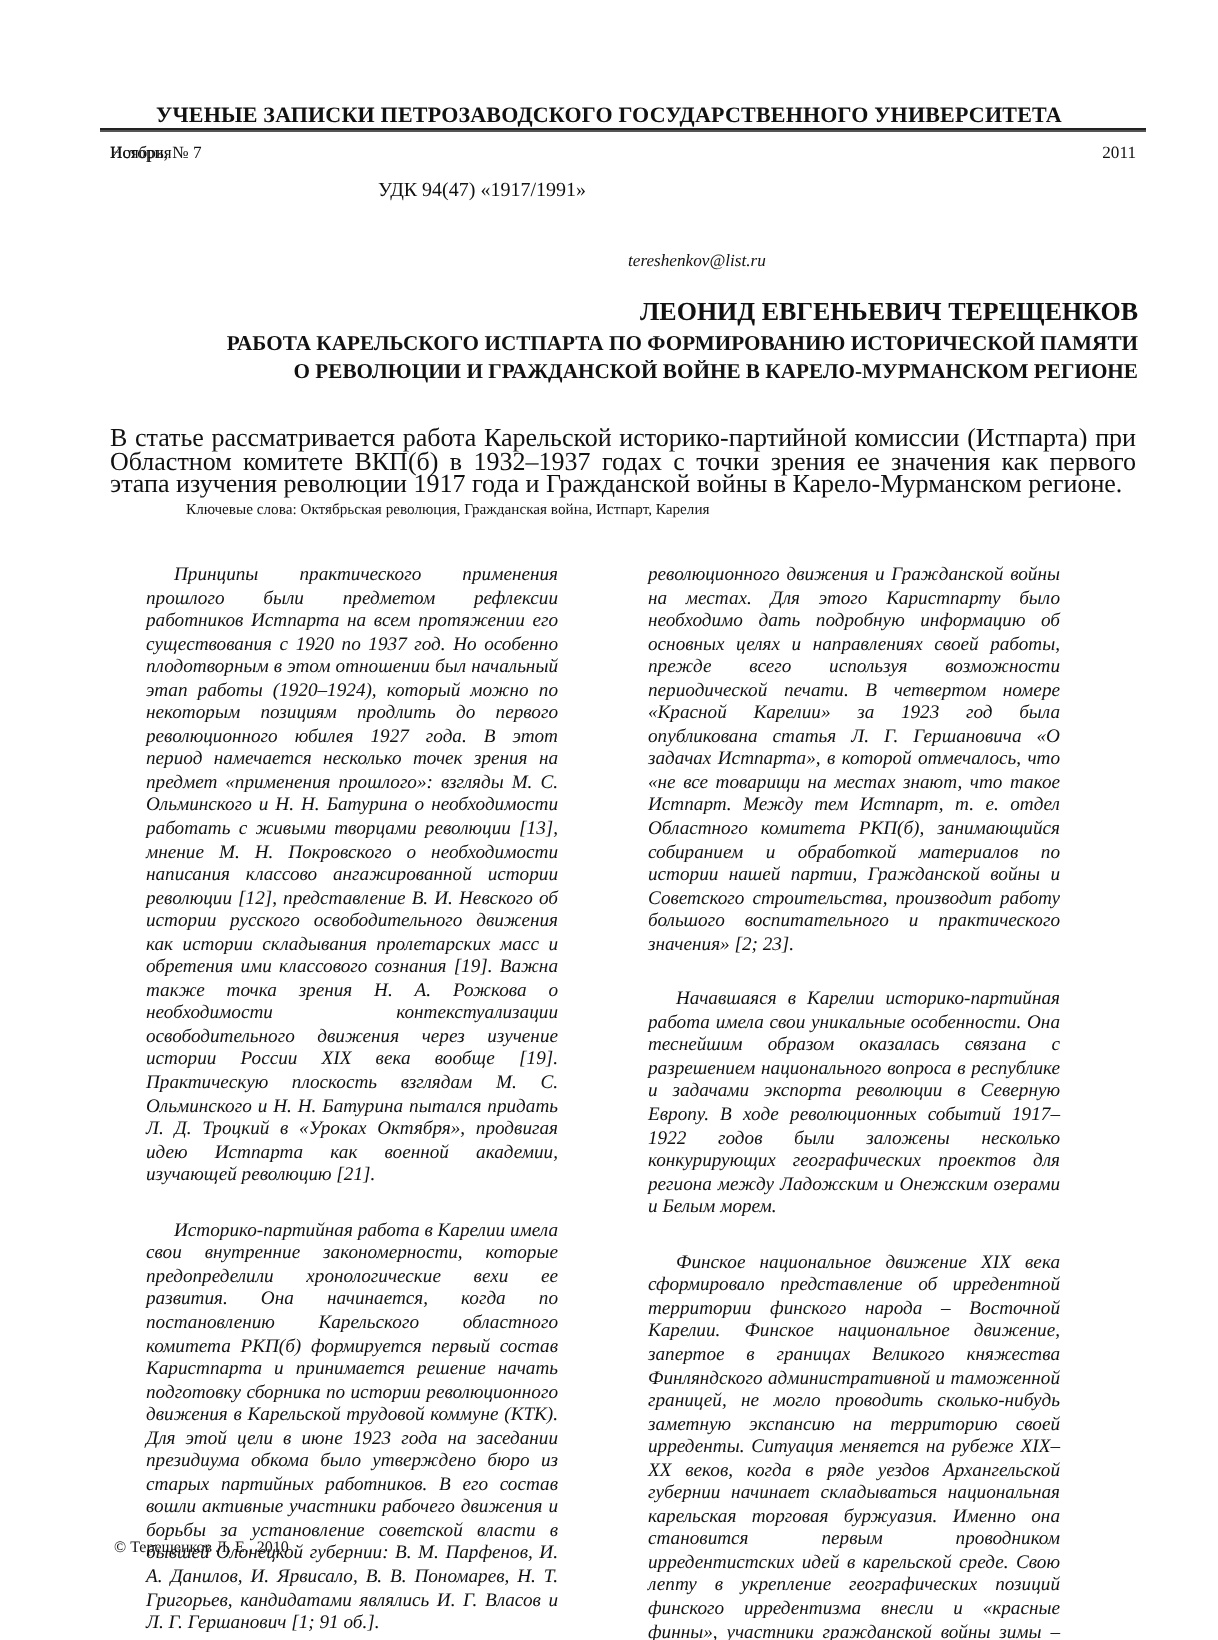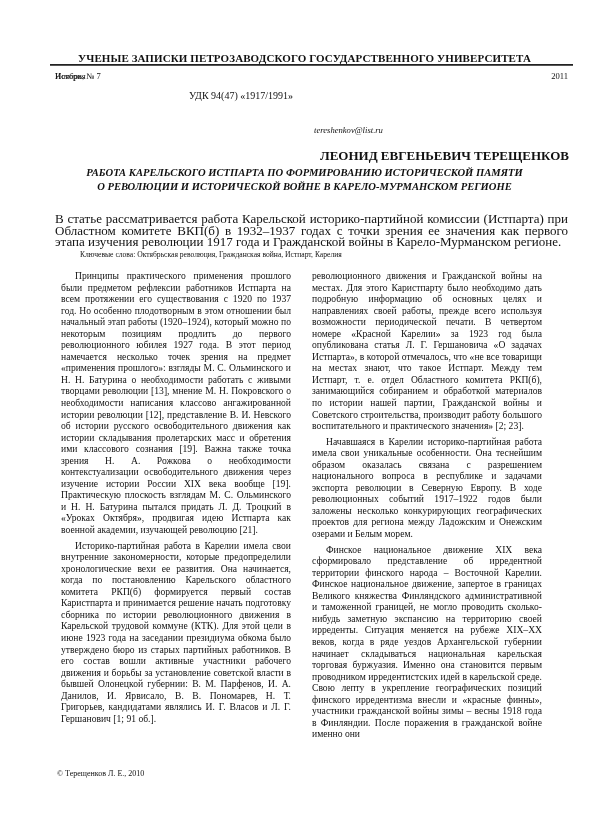--- a/index.html
+++ b/index.html
@@ -9,28 +9,28 @@
              font-weight:bold; font-size:11px; letter-spacing:0.1px; }
   .rule { position:absolute; top:64px; left:50px; width:523px; height:1px; background:#222; border-bottom:1px solid #555; }
   .meta { position:absolute; top:71px; left:55px; width:513px; height:12px; font-weight:normal; font-size:8.6px; }
   .meta .l { position:absolute; left:0; }
   .meta .c { position:absolute; left:0; width:513px; text-align:left; }
   .meta .r { position:absolute; right:0; }
   .udk { position:absolute; top:90px; left:0; width:482px; text-align:center; font-size:10px; }
   .author { position:absolute; top:112px; right:40px; font-weight:bold; font-size:13px;margin-top:36px; }
   .affil { position:absolute; top:125px; left:314px; width:255px; font-size:8.6px; line-height:11.5px; text-align:justify; }
   .affil .email { font-style:italic; display:block; }
-  .title { position:absolute; top:166px; left:30px; width:549px; text-align:center; font-weight:bold;
-           font-size:10.6px; line-height:14px;font-style:italic; }
+  .title { position:absolute; top:166px; left:20px; width:549px; text-align:right; font-weight:bold;
+           font-size:10.6px; line-height:14px; }
   .abstract { position:absolute; top:213px; left:55px; width:513px; font-size:13px; line-height:11.6px; text-align:justify; }
-  .keywords { position:absolute; top:250px; left:44px; width:513px; font-size:7.6px;padding-left:36px; }
+  .keywords { position:absolute; top:250px; left:57px; width:513px; font-size:7.6px;padding-left:36px; }
   .col { position:absolute; top:266px; width:238px; font-size:9.6px; line-height:11.55px; text-align:justify; hyphens:manual; }
   .col.left { left:57px; }
   .col.right { left:308px; }
-  .col p { margin:4px; text-indent:0; }
+  .col p { margin:16px; text-indent:0;font-style:italic; }
   .col p.ind { text-indent:14px; }
   .copyright { position:absolute; top:769px; left:57px; font-size:8px; }
 </style>
 </head>
 <body>
 
 <div class="journal">УЧЕНЫЕ ЗАПИСКИ ПЕТРОЗАВОДСКОГО ГОСУДАРСТВЕННОГО УНИВЕРСИТЕТА</div>
 <div class="rule"></div>
 <div class="meta">
   <span class="l">Ноябрь, № 7</span>
@@ -39,21 +39,21 @@
 </div>
 <div class="udk">УДК 94(47) «1917/1991»</div>
 
 <div class="author">ЛЕОНИД ЕВГЕНЬЕВИЧ ТЕРЕЩЕНКОВ</div>
 <div class="affil">
   <span class="email">tereshenkov@list.ru</span>
 </div>
 
 <div class="title">
   <div>РАБОТА КАРЕЛЬСКОГО ИСТПАРТА ПО ФОРМИРОВАНИЮ ИСТОРИЧЕСКОЙ ПАМЯТИ</div>
-  <div>О РЕВОЛЮЦИИ И ИСТОРИЧЕСКОЙ ВОЙНЕ В КАРЕЛО-МУРМАНСКОМ РЕГИОНЕ</div>
+  <div>О РЕВОЛЮЦИИ И ГРАЖДАНСКОЙ ВОЙНЕ В КАРЕЛО-МУРМАНСКОМ РЕГИОНЕ</div>
 </div>
 
 <div class="abstract">В статье рассматривается работа Карельской историко-партийной комиссии (Истпарта) при Областном комитете ВКП(б) в 1932–1937 годах с точки зрения ее значения как первого этапа изучения революции 1917 года и Гражданской войны в Карело-Мурманском регионе.</div>
 <div class="keywords">Ключевые слова: Октябрьская революция, Гражданская война, Истпарт, Карелия</div>
 
 <div class="col left">
   <p class="ind">Принципы практического применения прошлого были предметом рефлексии работников Истпарта на всем протяжении его существования с 1920 по 1937 год. Но особенно плодотворным в этом отношении был начальный этап работы (1920–1924), который можно по некоторым позициям продлить до первого революционного юбилея 1927 года. В этот период намечается несколько точек зрения на предмет «применения прошлого»: взгляды М. С. Ольминского и Н. Н. Батурина о необходимости работать с живыми творцами революции [13], мнение М. Н. Покровского о необходимости написания классово ангажированной истории революции [12], представление В. И. Невского об истории русского освободительного движения как истории складывания пролетарских масс и обретения ими классового сознания [19]. Важна также точка зрения Н. А. Рожкова о необходимости контекстуализации освободительного движения через изучение истории России XIX века вообще [19]. Практическую плоскость взглядам М. С. Ольминского и Н. Н. Батурина пытался придать Л. Д. Троцкий в «Уроках Октября», продвигая идею Истпарта как военной академии, изучающей революцию [21].</p>
   <p class="ind">Историко-партийная работа в Карелии имела свои внутренние закономерности, которые предопределили хронологические вехи ее развития. Она начинается, когда по постановлению Карельского областного комитета РКП(б) формируется первый состав Каристпарта и принимается решение начать подготовку сборника по истории революционного движения в Карельской трудовой коммуне (КТК). Для этой цели в июне 1923 года на заседании президиума обкома было утверждено бюро из старых партийных работников. В его состав вошли активные участники рабочего движения и борьбы за установление советской власти в бывшей Олонецкой губернии: В. М. Парфенов, И. А. Данилов, И. Ярвисало, В. В. Пономарев, Н. Т. Григорьев, кандидатами являлись И. Г. Власов и Л. Г. Гершанович [1; 91 об.].</p>
 </div>
 

